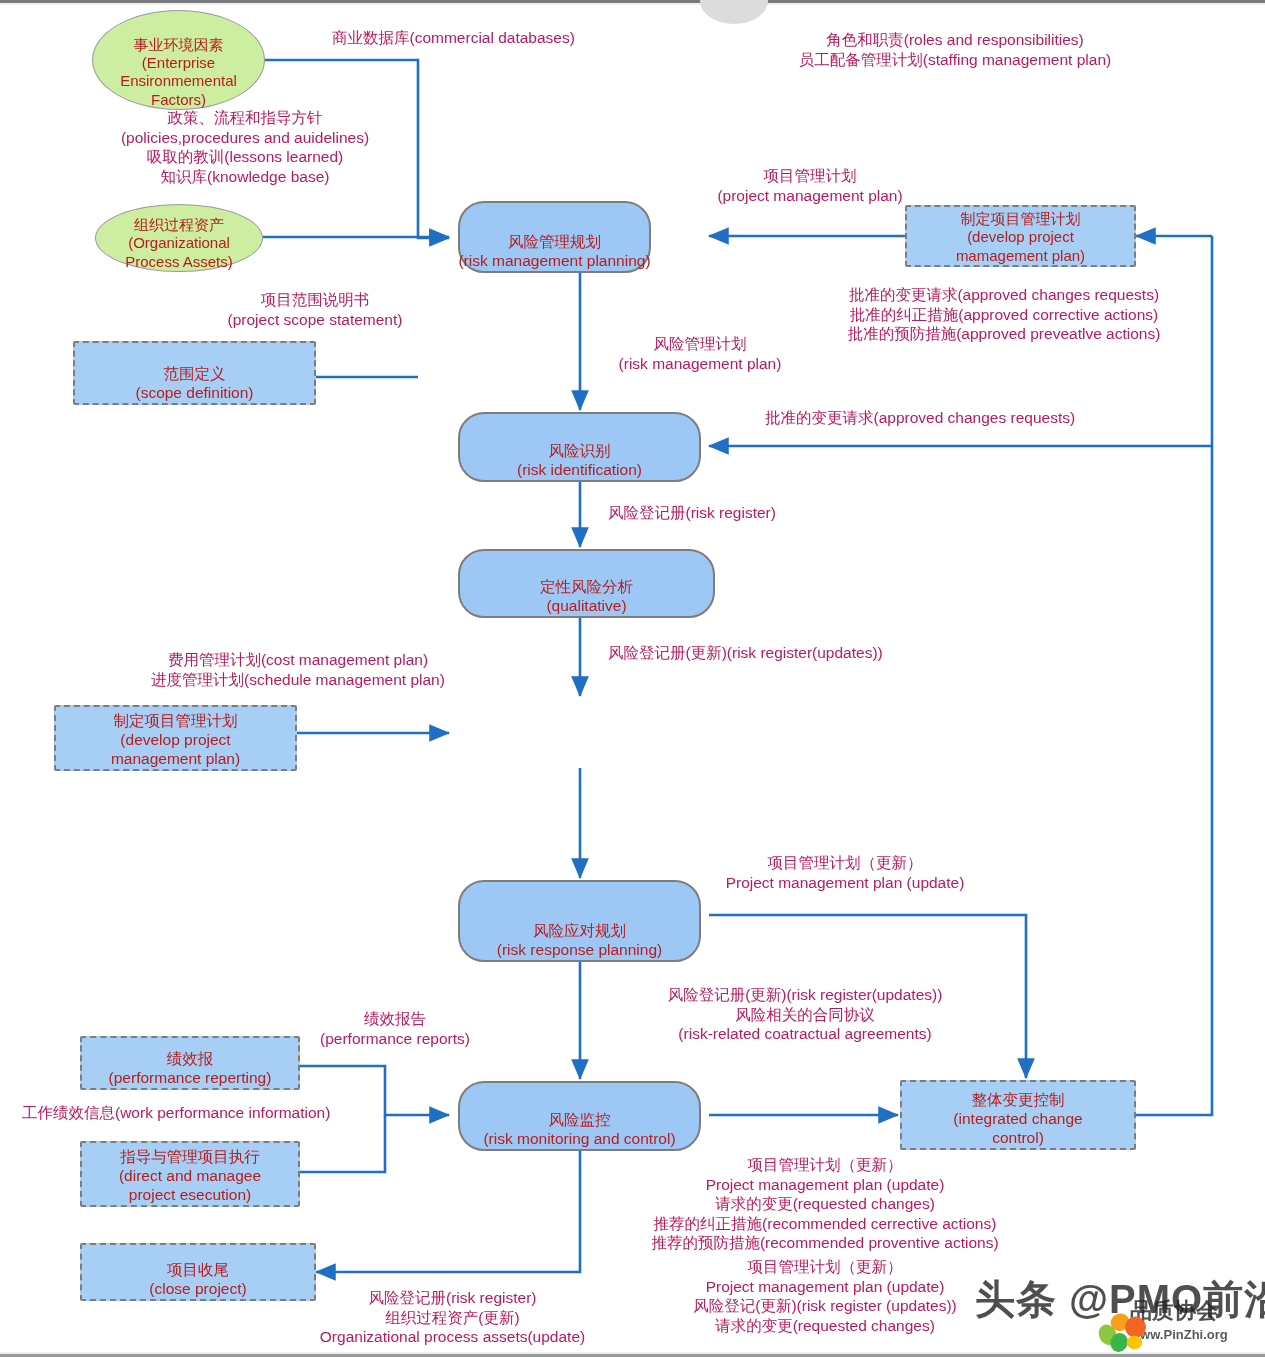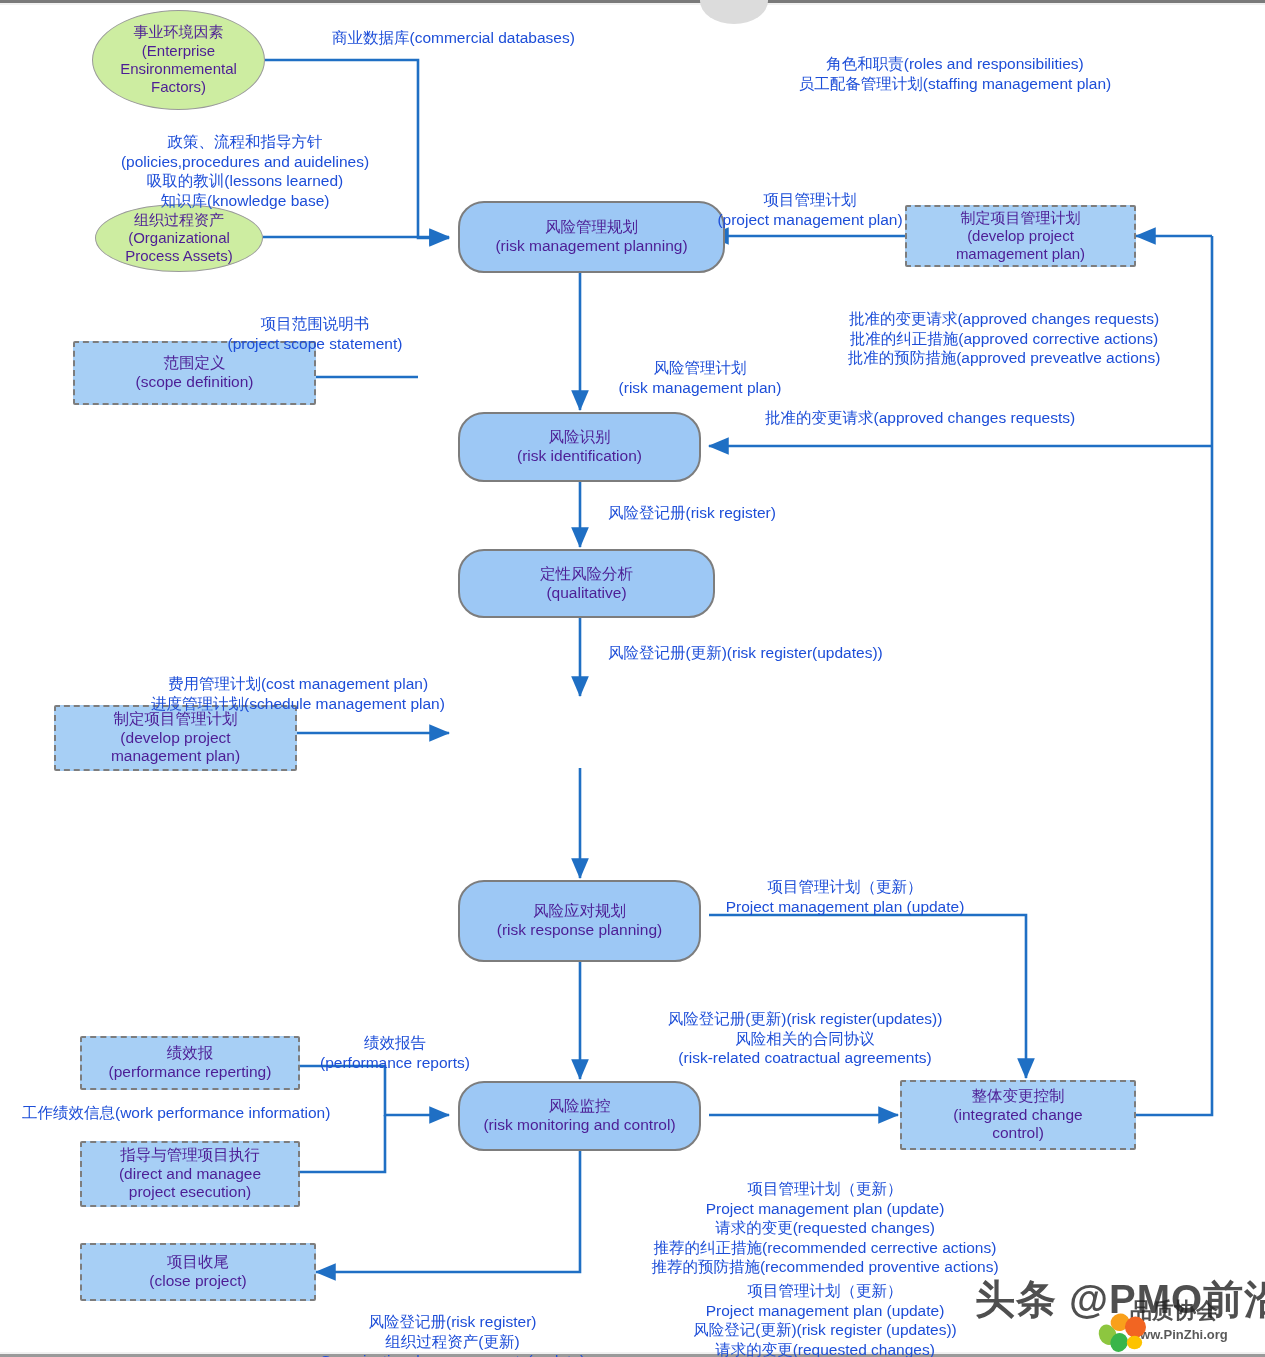--- a/index.html
+++ b/index.html
@@ -38,25 +38,25 @@
     background:#f1f1f1;
   }
 
   
   .node{
     position:absolute;
     box-sizing:border-box;
     display:flex;
     flex-direction:column;
     align-items:center;
-    justify-content:center;
+    justify-content:flex-end;
     text-align:center;
     line-height:1.22;
     font-size:15.5px;
-    color:#4c1d95;
+    color:#b91c1c;
   }
   .node .ln{display:block;white-space:nowrap;}
 
   
   .proc{
     background:#9dc8f5;
     border:2.2px solid #7d7d7d;
     border-radius:26px;
     box-shadow:0 0 0 0 rgba(0,0,0,0);
   }
@@ -71,24 +71,24 @@
     background:#cdeda1;
     border:1.8px solid #9a9a9a;
     border-radius:50%;
   }
 
   
   .lbl{
     position:absolute;
     font-size:15.5px;
     line-height:1.26;
-    color:#1d4ed8;
+    color:#be185d;
     white-space:nowrap;
   }
-  .lbl.c{text-align:center;margin-top:24px;}
+  .lbl.c{text-align:center;}
   .lbl.l{text-align:left;}
   .lbl .ln{display:block;}
 
   
   #edges{position:absolute;left:0;top:0;width:1265px;height:1357px;}
 
   
   .wm{
     position:absolute;
     pointer-events:none;
@@ -179,21 +179,21 @@
     <span class="ln">组织过程资产</span>
     <span class="ln">(Organizational</span>
     <span class="ln">Process Assets)</span>
   </div>
 
   <div class="node ext" style="left:73px;top:341px;width:243px;height:64px;">
     <span class="ln">范围定义</span>
     <span class="ln">(scope definition)</span>
   </div>
 
-  <div class="node proc" style="left:458px;top:201px;width:267px;height:72px;">
+  <div class="node proc" style="left:458px;top:201px;width:193px;height:72px;">
     <span class="ln">风险管理规划</span>
     <span class="ln">(risk management planning)</span>
   </div>
 
   <div class="node ext" style="left:905px;top:205px;width:231px;height:62px;font-size:15px;">
     <span class="ln">制定项目管理计划</span>
     <span class="ln">(develop project</span>
     <span class="ln">mamagement plan)</span>
   </div>
 

